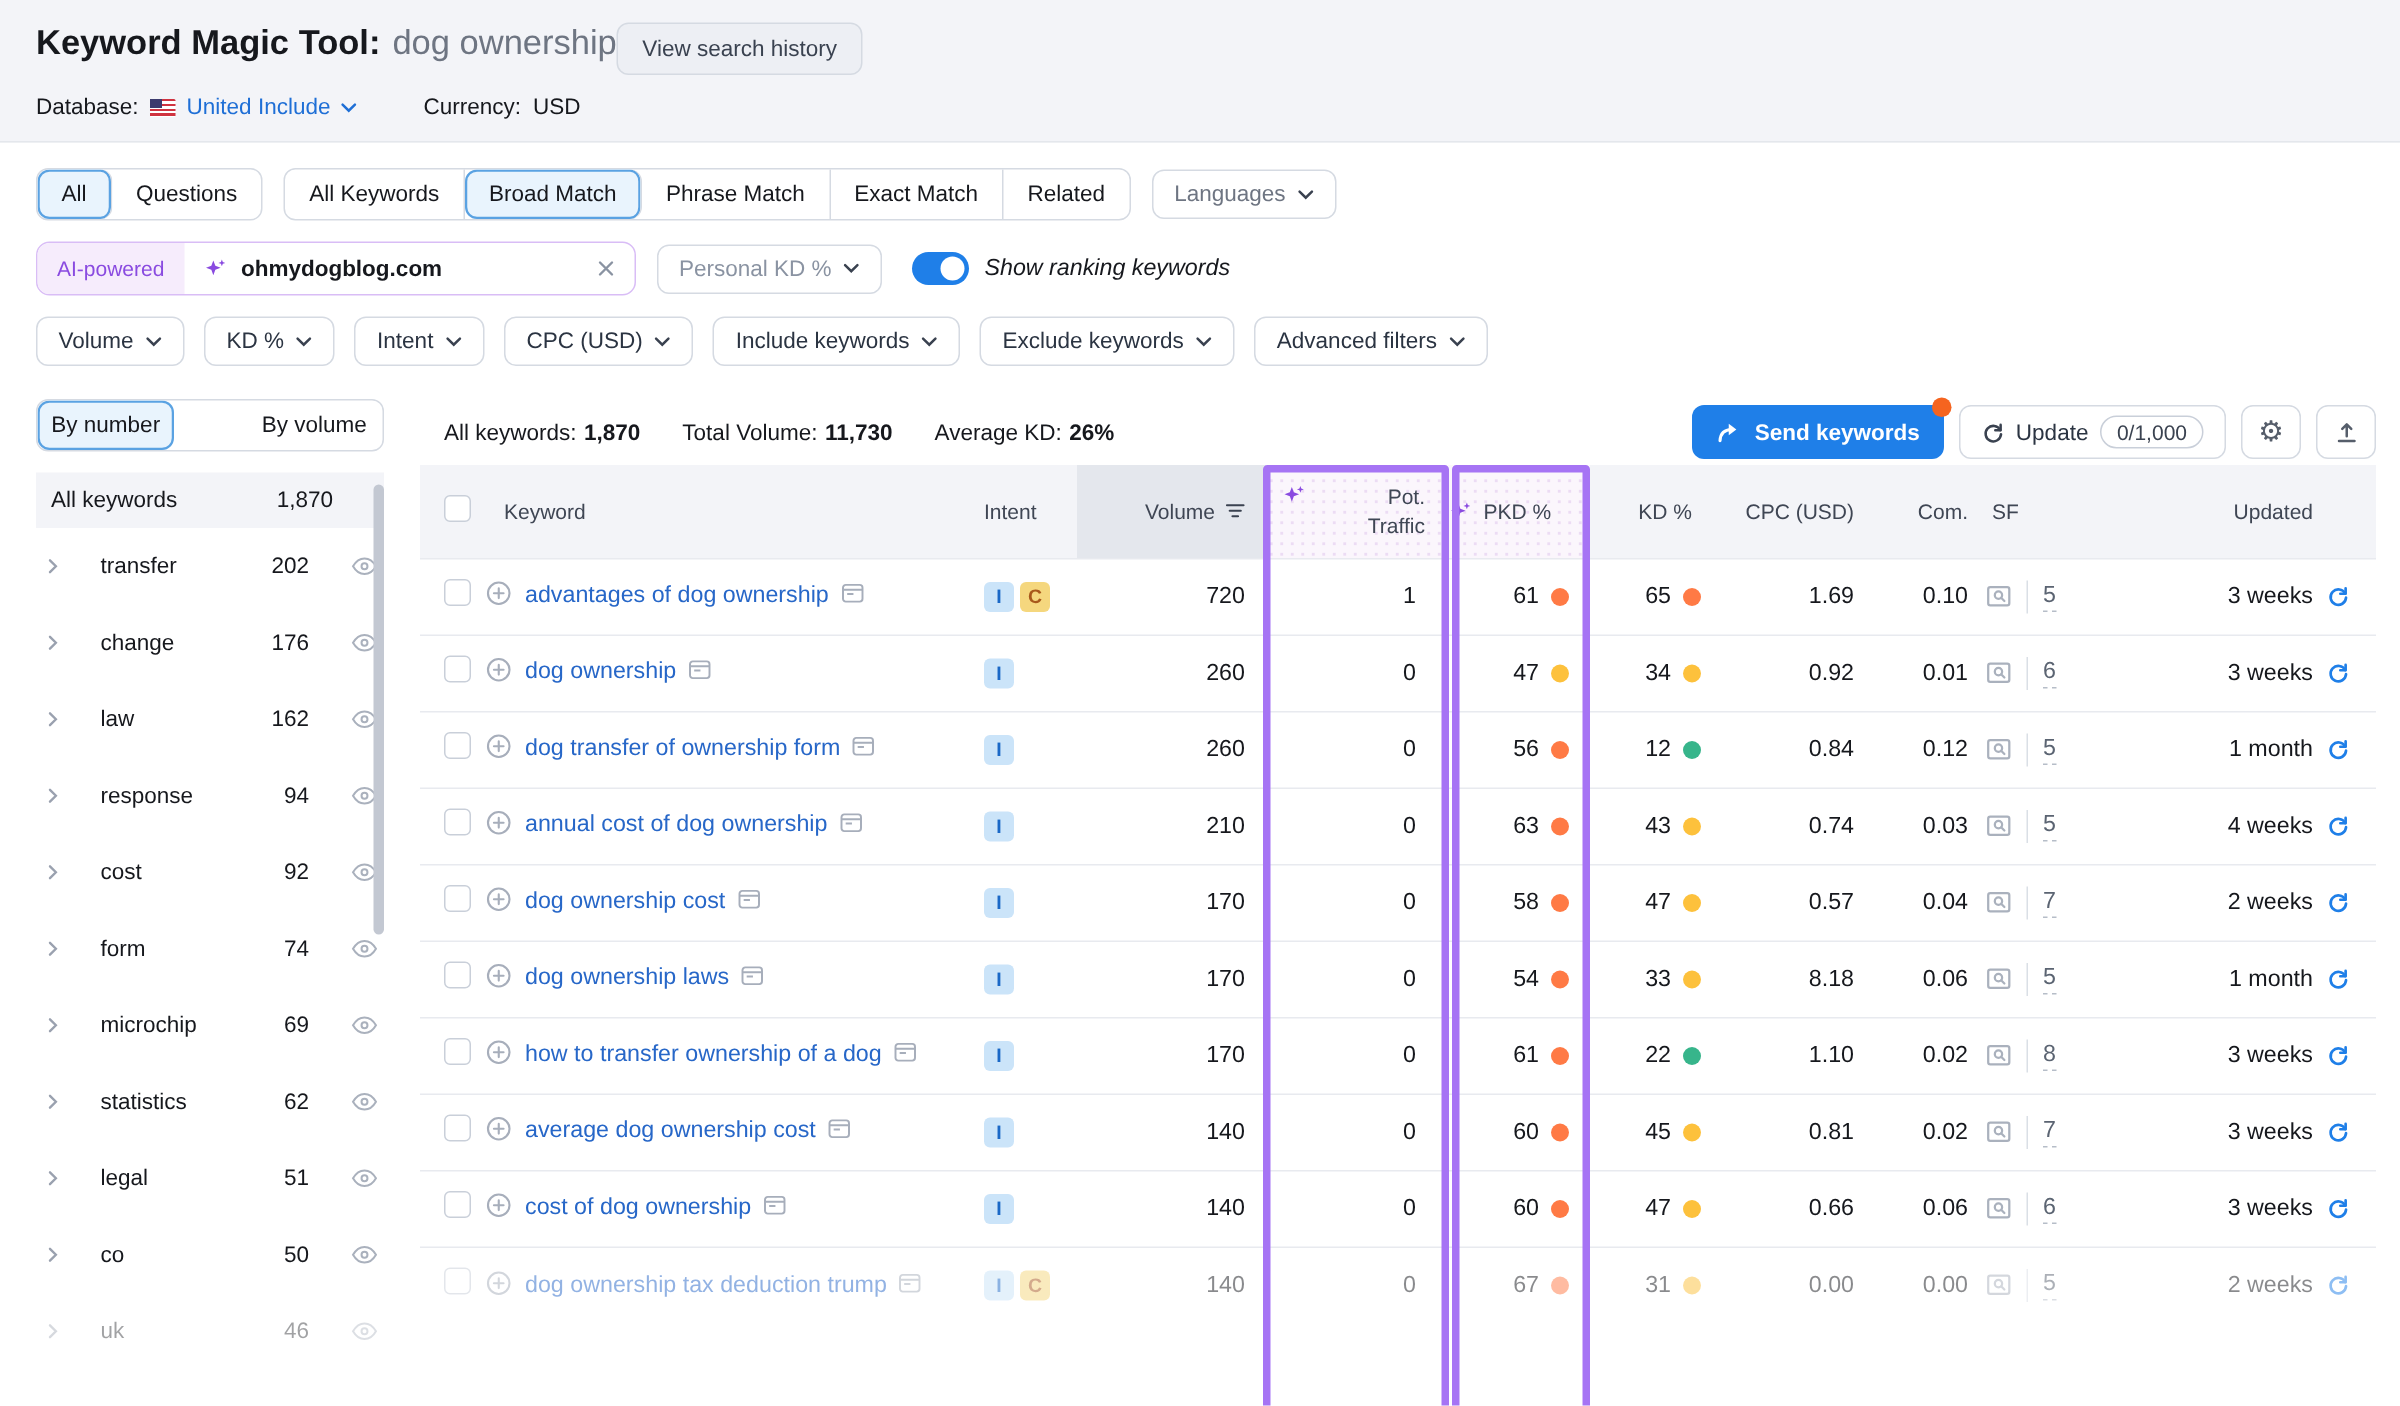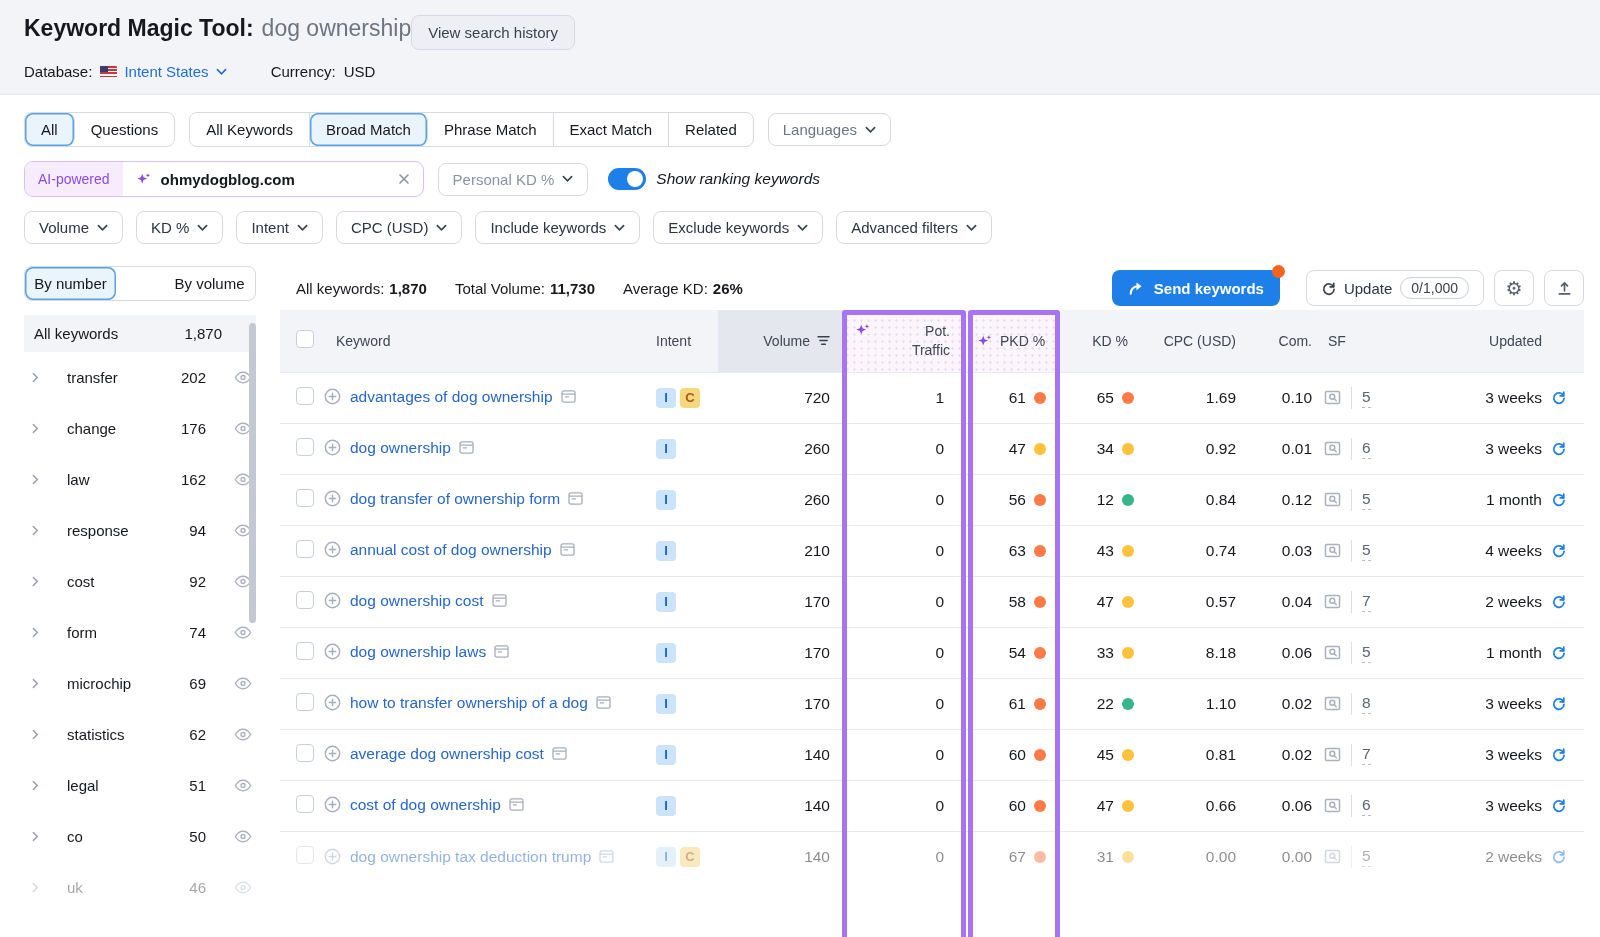--- a/index.html
+++ b/index.html
@@ -62,35 +62,35 @@
   .side-thumb { position:absolute; right:0px; top:57px; width:7px; height:300px; background:#c3c8d2; border-radius:4px; }
 
   
   .table-area { flex:1; position:relative; }
   .stats-row { display:flex; align-items:center; gap:28px; font-size:15px; height:44px; padding-left:16px; }
   .stat b { margin-left:5px; }
   .actions { margin-left:auto; display:flex; gap:10px; align-items:center; padding-right:16px; }
   .send-btn { background:#1f7fe8; color:#fff; border:none; border-radius:8px; padding:0 16px; height:36px;
     font-size:15px; font-weight:bold; display:flex; gap:9px; align-items:center; position:relative; cursor:pointer; font-family:inherit; }
   .send-btn .notif { position:absolute; top:-5px; right:-5px; width:13px; height:13px; border-radius:50%; background:#f5641f; }
-  .update-btn { height:36px;margin-left:16px; }
+  .update-btn { height:36px; }
   .counter { border:1px solid #c9cfd9; border-radius:12px; padding:2px 10px; font-size:14px; color:#3a4250; }
   .icon-btn { width:40px; height:36px; justify-content:center; padding:0; }
   .gear { font-size:19px; color:#565e6b; line-height:1; }
 
   table { border-collapse:collapse; table-layout:fixed; width:1304px; }
   col.c1{width:44px} col.c2{width:322px} col.c3{width:72px} col.c4{width:126px} col.c5{width:122px}
   col.c6{width:94px} col.c7{width:96px} col.c8{width:100px} col.c9{width:68px} col.c10{width:92px} col.c11{width:168px}
   th { height:62px; font-size:14px; font-weight:normal; color:#3f4654; background:#f3f4f8; vertical-align:middle; text-align:left; }
   th.th-vol { background:#e4e7ed; }
   th.th-ai { background-color:#fbf6fc; background-image:radial-gradient(#ecdcf4 1px, transparent 1.2px); background-size:7px 7px; }
   .th-vol .inner { display:flex; justify-content:flex-end; align-items:center; gap:7px; padding-right:14px; }
   .th-pot .inner { display:flex; justify-content:space-between; align-items:flex-start; padding:0 16px 0 11px; }
   .two-line { width:56px; text-align:right; line-height:1.35; }
-  .th-pkd .inner { display:flex; align-items:center; gap:7px; padding-left:11px; }
+  .th-pkd .inner { display:flex; align-items:center; gap:7px; }
   .th-kd,.th-cpc,.th-com { text-align:right; } .th-kd{padding-right:28px}.th-cpc{padding-right:20px}.th-com{padding-right:12px}
   .th-sf{padding-left:4px} .th-upd{text-align:right; padding-right:42px}
   td { border-top:1px solid #e8eaef; font-size:15.5px; height:51px; vertical-align:middle; }
   tr.faded { opacity:.5; }
   .checkbox { display:inline-block; width:18px; height:18px; border:1.5px solid #c9cfd9; border-radius:4px; background:#fff; cursor:pointer; }
   .c-check { padding-left:16px; }
   .kw { padding-left:27px; line-height:1.5; padding-right:6px; }
   .kw .plus { margin-left:-27px; margin-right:9px; vertical-align:-3px; cursor:pointer; }
   .kw-link { color:#2767c8; text-decoration:none; cursor:pointer; }
   .serp-ic { margin-left:8px; vertical-align:-1px; cursor:pointer; }
@@ -127,21 +127,21 @@
     <div class="page-title">
       <span>Keyword Magic Tool:</span><span class="query">dog ownership</span>
     </div>
     <button class="btn view-history">View search history</button>
   </div>
   <div class="meta-row">
     <div class="db-pair">
       <span>Database:</span>
       <span class="db-link">
         <span class="flag"></span>
-        <span>Intent States</span>
+        <span>United Include</span>
         <svg class="inline-svg" viewBox="0 0 12 8" width="11" height="8">
             <path d="M1.5 1.5L6 6l4.5-4.5" fill="none" stroke="#1f6fd6" stroke-width="1.8" stroke-linecap="round"></path>
           </svg>
       </span>
     </div>
     <div class="db-pair">
       <span>Currency:</span>
       <span>USD</span>
     </div>
   </div>

